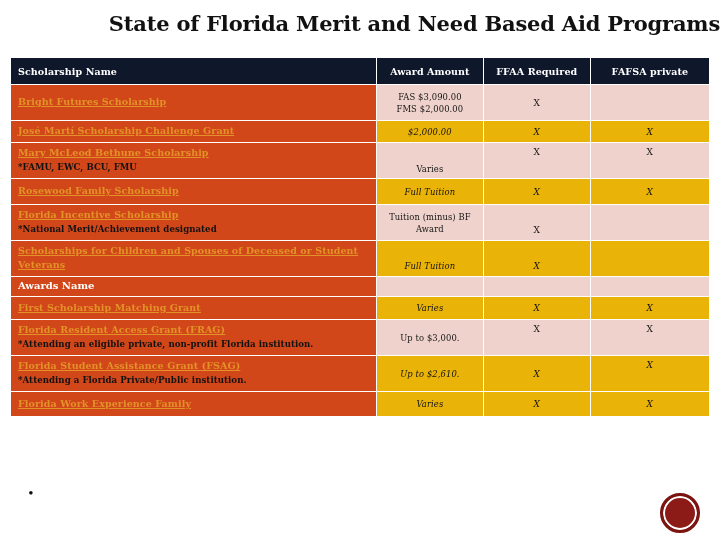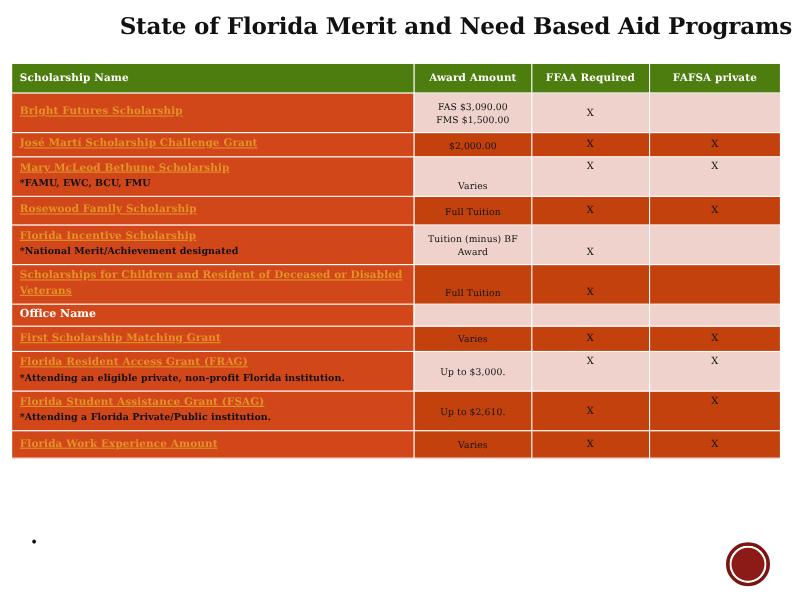--- a/index.html
+++ b/index.html
@@ -43,21 +43,21 @@
     vertical-align: middle;
   }
 
   col.c-name   { width: 356px; }
   col.c-amt    { width: 104px; }
   col.c-ffaa   { width: 104px; }
   col.c-fafsa  { width: 116px; }
 
   
   .hdr td {
-    background: #4d7c0f;
+    background: #0f172a;
     color: #ffffff;
     font-family: "DejaVu Serif", serif;
     font-weight: bold;
     font-size: 9.5px;
     height: 26px;
     letter-spacing: 0.1px;
   }
   .hdr .h-name { text-align: left;  padding-left: 7px; }
   .hdr .h-ctr  { text-align: center; }
 
@@ -102,21 +102,21 @@
     text-align: center;
     font-family: "DejaVu Serif", serif;
     font-size: 8.4px;
     color: #141414;
     line-height: 12px;
     letter-spacing: 0.1px;
   }
   td.val.x-mark { font-size: 9px; }
 
   tr.shade-a td.val { background: #EFD2CB; }
-  tr.shade-b td.val { background: #c2410c; }
+  tr.shade-b td.val { background: #eab308; font-style: italic; }
 
   
   .bottom-note {
     position: absolute;
     left: 22px;
     top: 484px;
     width: 600px;
     display: flex;
     align-items: flex-start;
   }
@@ -169,21 +169,21 @@
       <td class="h-ctr">FFAA Required</td>
       <td class="h-ctr">FAFSA private</td>
     </tr>
 
     <tr class="shade-a" style="height:36px">
       <td class="name-cell">
         <span class="sch-link">Bright Futures Scholarship</span>
       </td>
       <td class="val">
         <span>FAS $3,090.00</span><br>
-        <span>FMS $1,500.00</span>
+        <span>FMS $2,000.00</span>
       </td>
       <td class="val x-mark">X</td>
       <td class="val x-mark"></td>
     </tr>
 
     <tr class="shade-b" style="height:22px">
       <td class="name-cell">
         <span class="sch-link">José Martí Scholarship Challenge Grant</span>
       </td>
       <td class="val">$2,000.00</td>
@@ -226,34 +226,34 @@
         <span>Award</span>
       </td>
       <td class="val x-mark" style="vertical-align:bottom;padding-bottom:4px">
         <span>X</span>
       </td>
       <td class="val x-mark"></td>
     </tr>
 
     <tr class="shade-b" style="height:36px">
       <td class="name-cell">
-        <span class="sch-link">Scholarships for Children and Resident of Deceased or Disabled Veterans</span>
+        <span class="sch-link">Scholarships for Children and Spouses of Deceased or Student Veterans</span>
       </td>
       <td class="val" style="vertical-align:bottom;padding-bottom:4px">
         <span>Full Tuition</span>
       </td>
       <td class="val x-mark" style="vertical-align:bottom;padding-bottom:4px">
         <span>X</span>
       </td>
       <td class="val x-mark"></td>
     </tr>
 
     <tr class="shade-a" style="height:16px">
       <td class="name-cell grant-head">
-        <span class="grant-title">Office Name</span>
+        <span class="grant-title">Awards Name</span>
       </td>
       <td class="val"></td>
       <td class="val"></td>
       <td class="val"></td>
     </tr>
 
     <tr class="shade-b" style="height:23px">
       <td class="name-cell">
         <span class="sch-link">First Scholarship Matching Grant</span>
       </td>
@@ -284,21 +284,21 @@
       <td class="val">Up to $2,610.</td>
       <td class="val x-mark">X</td>
       <td class="val x-mark" style="vertical-align:top;padding-top:3px">
         <span>X</span>
       </td>
     </tr>
 
 
     <tr class="shade-b" style="height:25px">
       <td class="name-cell">
-        <span class="sch-link">Florida Work Experience Amount</span>
+        <span class="sch-link">Florida Work Experience Family</span>
       </td>
       <td class="val">Varies</td>
       <td class="val x-mark">X</td>
       <td class="val x-mark">X</td>
     </tr>
 
   </tbody>
 </table>
 
 <div class="bottom-note">

